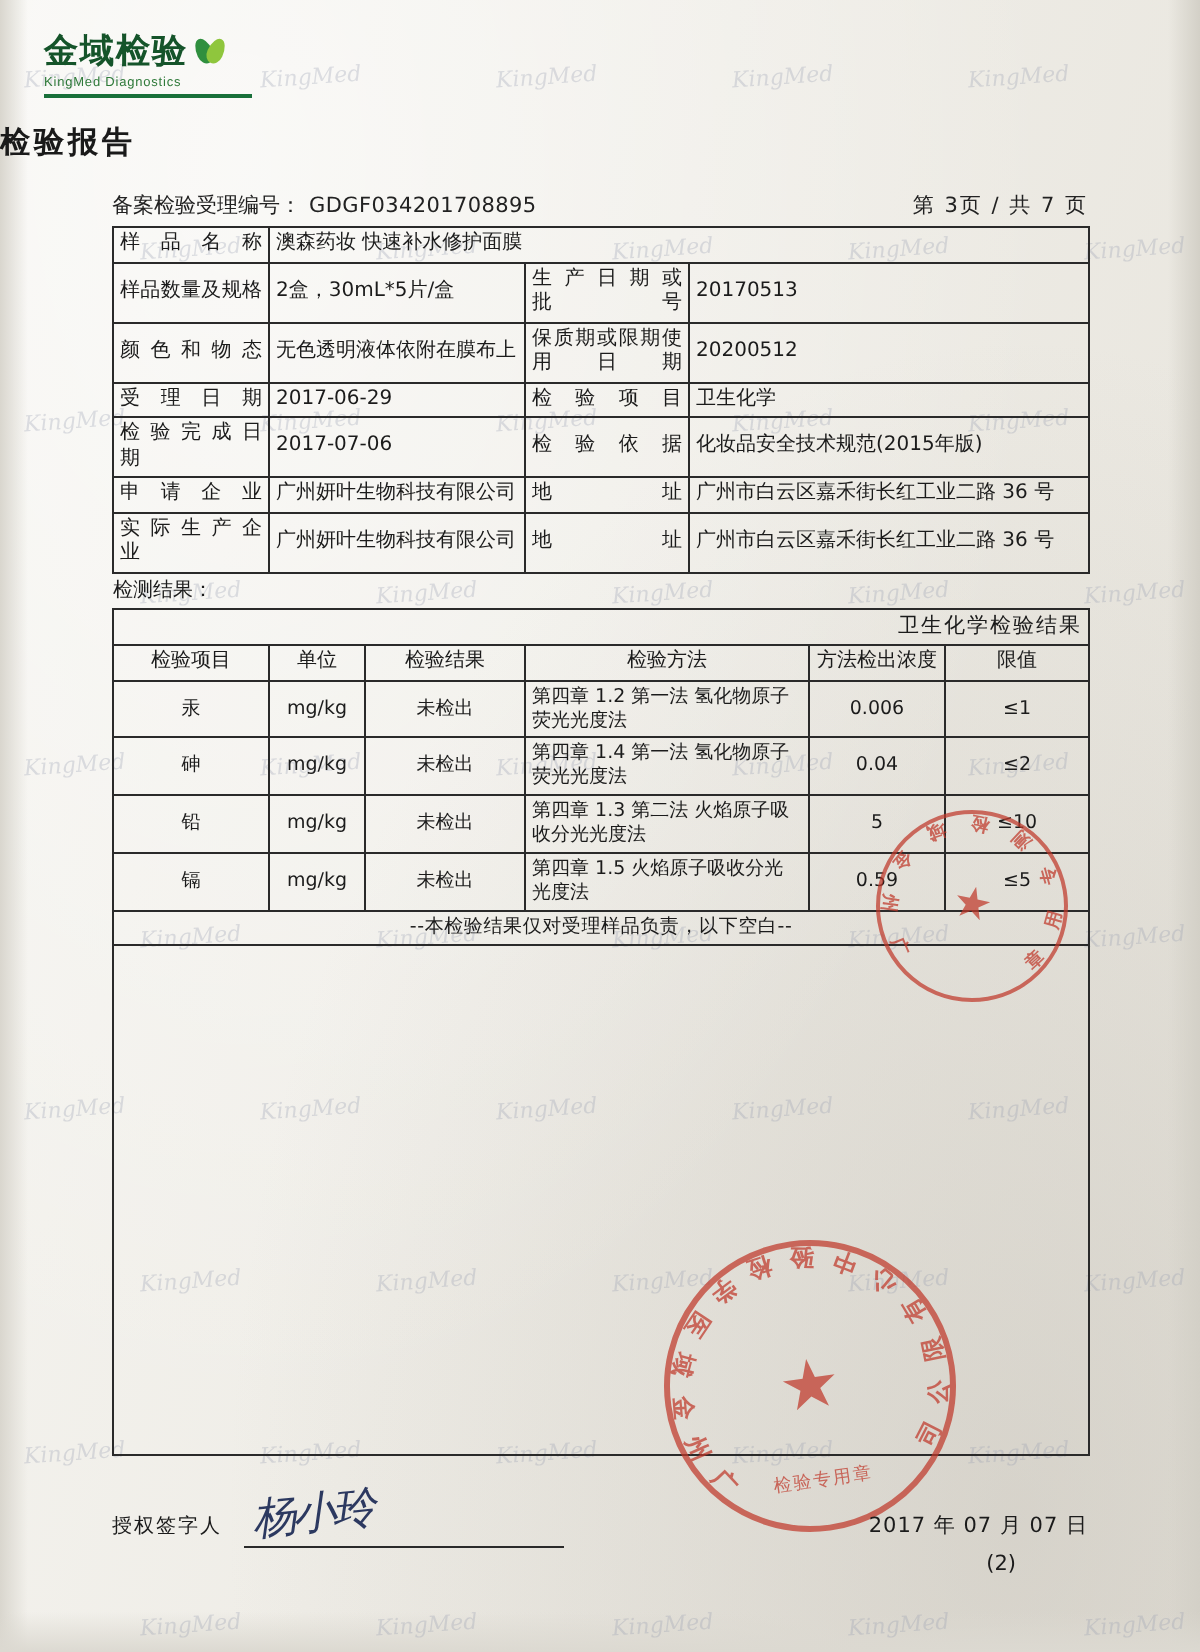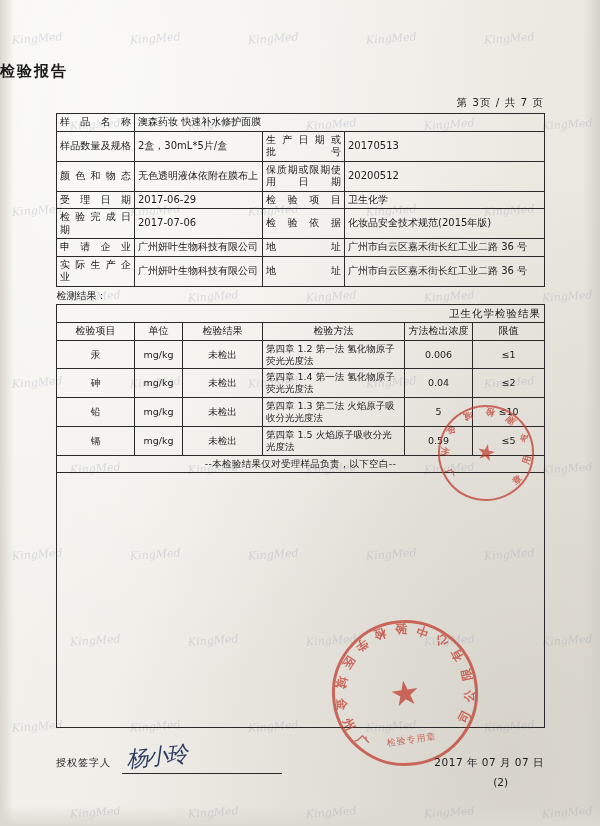--- a/index.html
+++ b/index.html
@@ -241,23 +241,37 @@
       <span style="left: 248px; top: 720px;">KingMed</span>
       <span style="left: 366px; top: 720px;">KingMed</span>
       <span style="left: 484px; top: 720px;">KingMed</span>
       <span style="left: 70px; top: 806px;">KingMed</span>
       <span style="left: 188px; top: 806px;">KingMed</span>
       <span style="left: 306px; top: 806px;">KingMed</span>
       <span style="left: 424px; top: 806px;">KingMed</span>
       <span style="left: 542px; top: 806px;">KingMed</span>
     </div>
 
+  <div class="logo">
+    <div class="logo-main">
+      <div class="logo-cn">金域检验</div>
+      <div class="logo-mark">
+          <i class="a"></i>
+          <i class="b"></i>
+        </div>
+    </div>
+    <div class="logo-sub">KingMed Diagnostics</div>
+    <div class="logo-rule"></div>
+  </div>
 
   <div class="report-title">检验报告</div>
 
+  <div class="filing">
+    <span>备案检验受理编号：</span><span class="val">GDGF034201708895</span>
+  </div>
   <div class="pageno">第 3页 / 共 7 页</div>
 
   <table class="doc">
     <colgroup>
       <col style="width:78px">
         <col style="width:48px">
         <col style="width:42px">
         <col style="width:38px">
       <col style="width:82px">
         <col style="width:60px">

